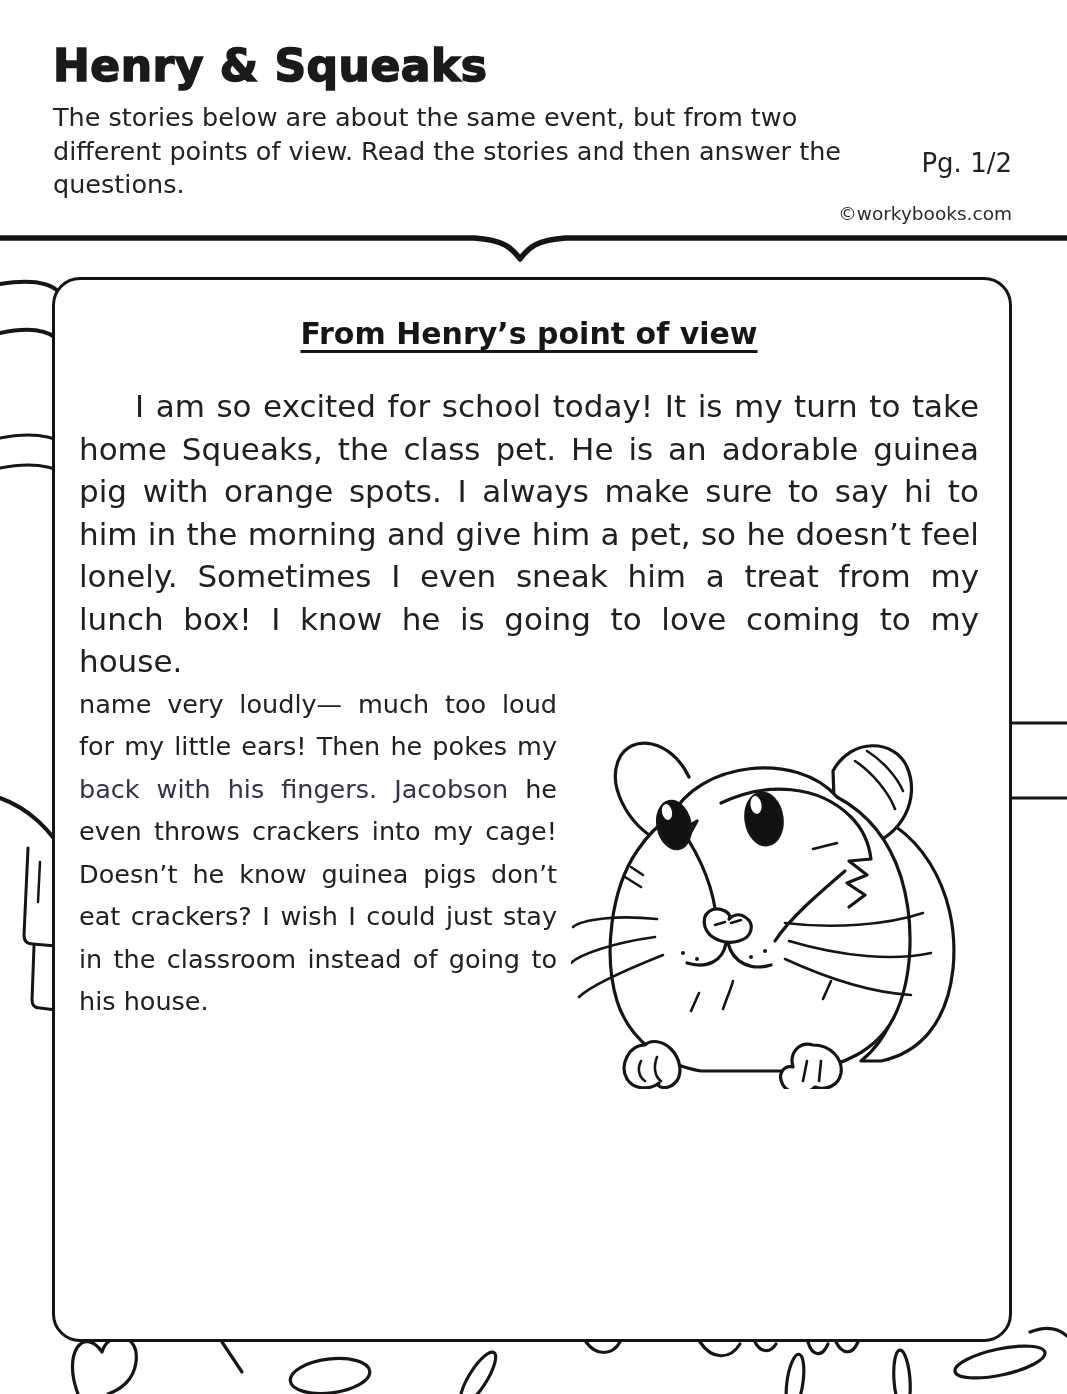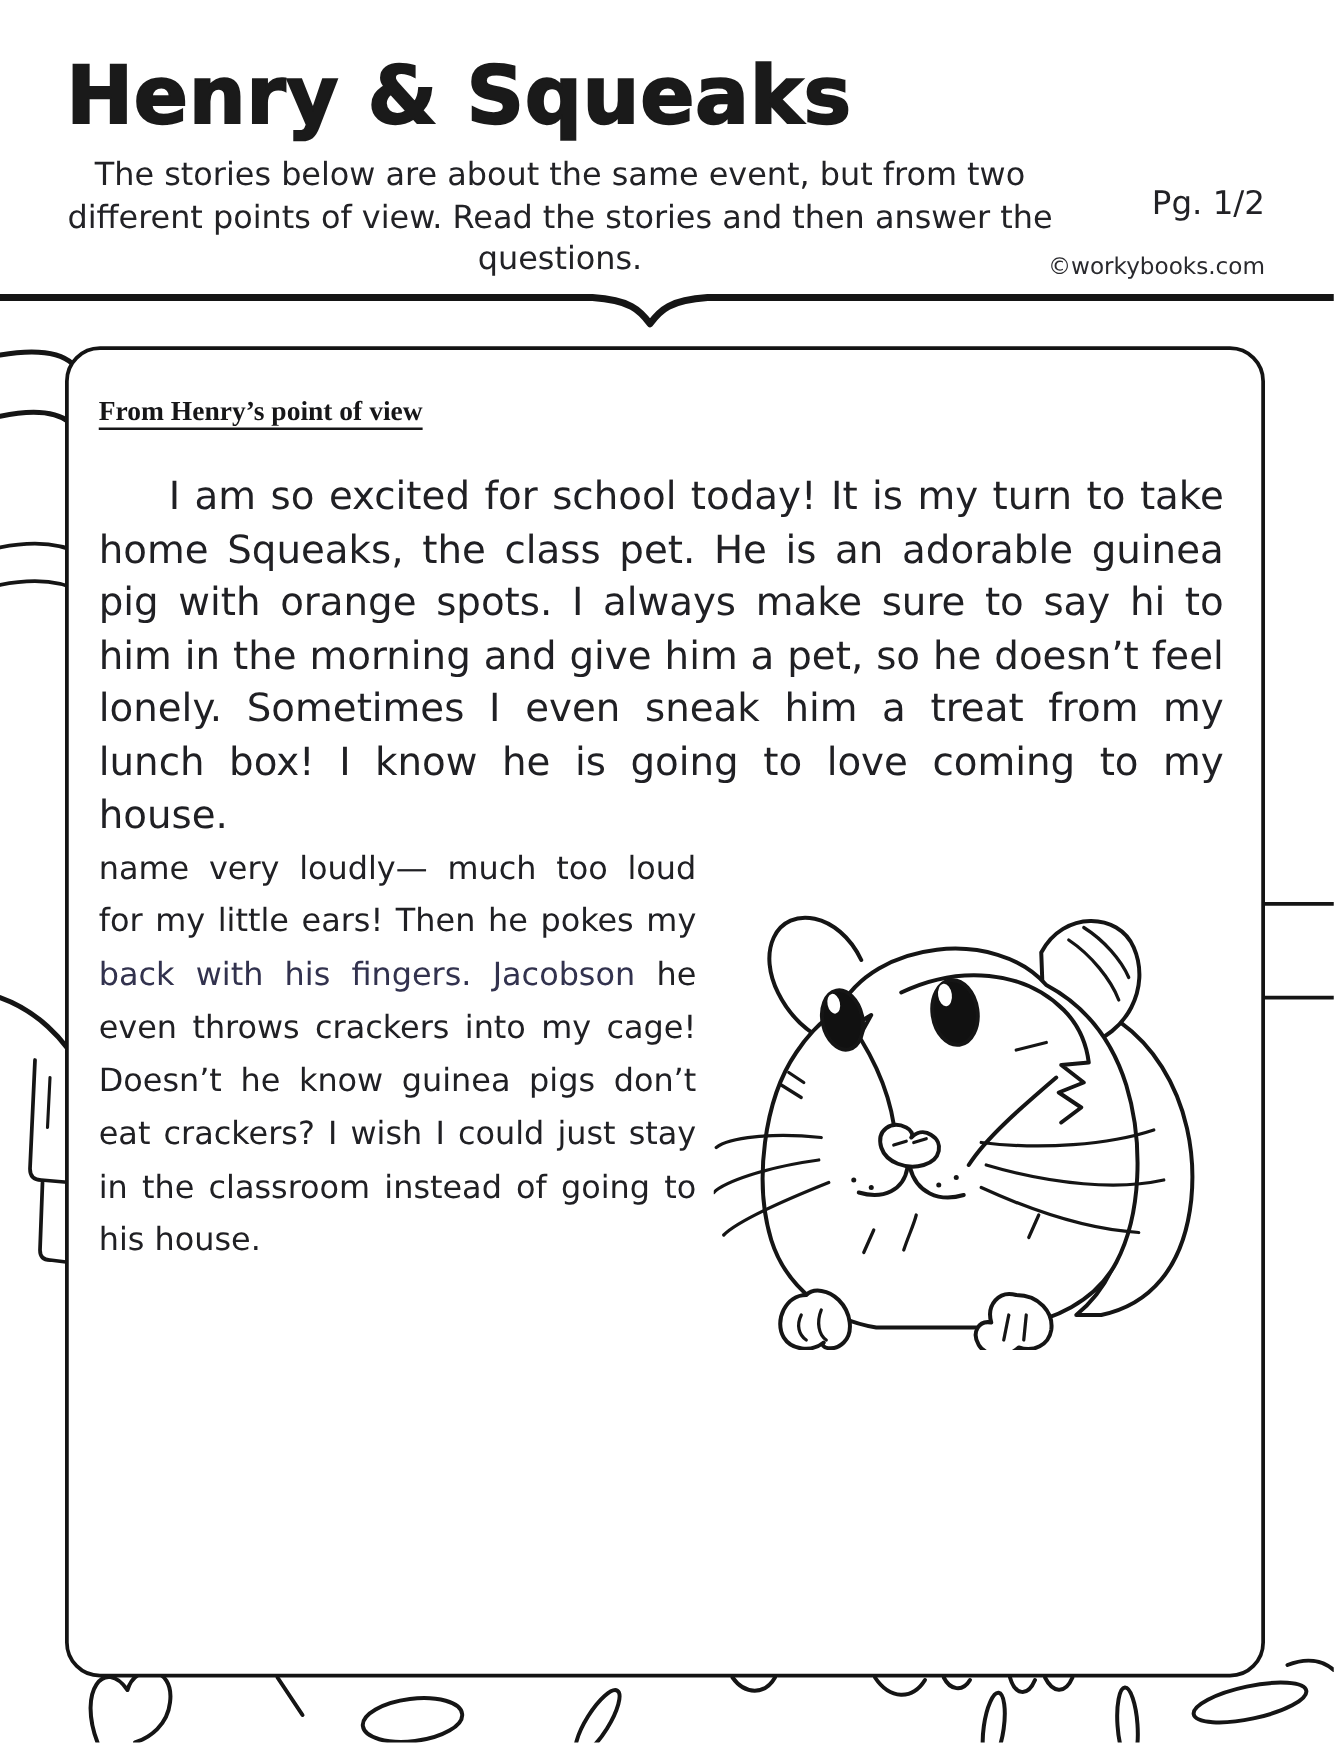--- a/index.html
+++ b/index.html
@@ -9,33 +9,32 @@
     background:#ffffff;
     font-family:"DejaVu Sans", sans-serif;
     color:#1d1d1f;
     overflow:hidden;
   }
 
   
   .header { position:absolute; left:53px; top:40px; width:820px; z-index:3; }
   .title {
     margin:0;
-    font-size:64px;
+    font-size:44px;
     font-weight:800;
     color:#1a1a1a;
     letter-spacing:0.5px;
     -webkit-text-stroke:1.6px #1a1a1a;
   }
   .intro {
     margin-top:10px;
     width:790px;
     font-size:25.5px;
     line-height:33.5px;
     color:#222226;
-    text-align:center;
   }
   .pgnum {
     position:absolute; right:55px; top:148px;
     font-size:26px; color:#222226; z-index:3;
   }
   .copyright {
     position:absolute; right:55px; top:203px;
     font-size:18.5px; color:#2a2a2e; z-index:3;margin-left:32px;
   }
 
@@ -48,27 +47,26 @@
     width:960px; height:1065px;
     box-sizing:border-box;
     background:#ffffff;
     border:3px solid #141414;
     border-radius:28px;
     padding:0 30px 0 24px;
     z-index:2;
   }
   .story-heading {
     margin:0;
-    text-align:left;
-    font-size:22px;
+    text-align:center;
+    font-size:30px;
     font-weight:bold;
     text-decoration:underline;
     text-underline-offset:6px;
     color:#161618;
-    font-family:Liberation Serif, serif;
   }
   .heading-henry   { margin-top:36px; }
   .heading-squeaks { margin-top:44px; }
   .story-body {
     margin:0;
     font-size:31px;
     line-height:42.5px;
     text-align:justify;
     color:#202024;
   }

